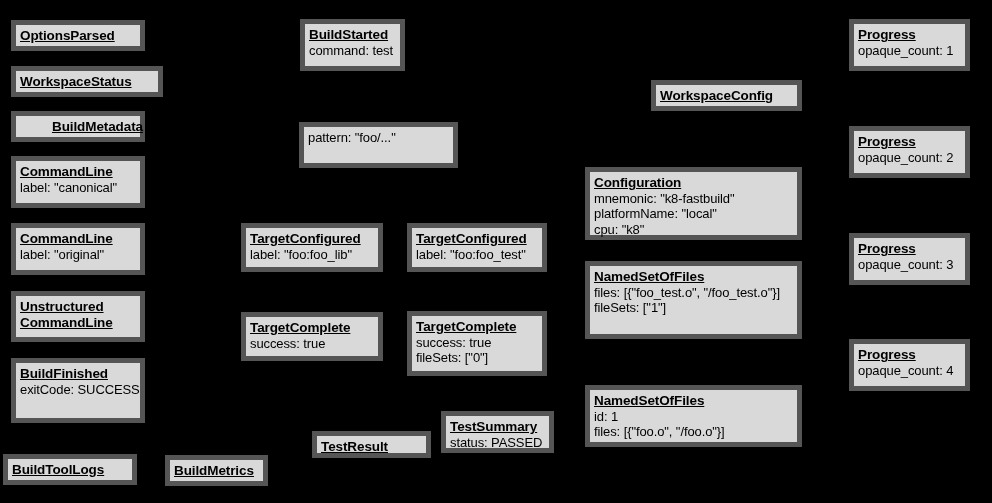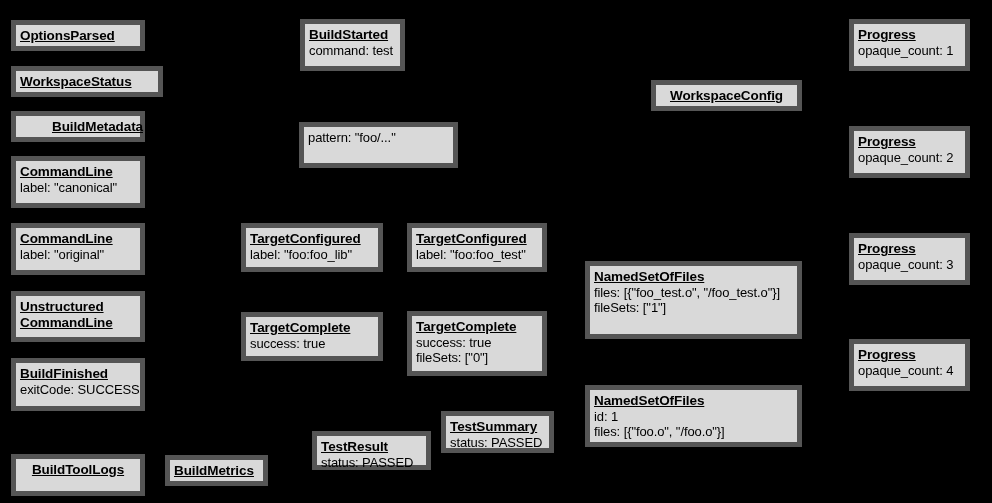--- a/index.html
+++ b/index.html
@@ -57,25 +57,25 @@
       <div class="node-field">label: "canonical"</div>
     </div>
     <div class="node" style="left: 11px; top: 215px; width: 134px; height: 52px; background: rgb(217, 217, 217); border-color: rgb(85, 85, 85); color: rgb(0, 0, 0);">
       <div class="node-title">CommandLine</div>
       <div class="node-field">label: "original"</div>
     </div>
     <div class="node" style="left: 11px; top: 283px; width: 134px; height: 51px; background: rgb(217, 217, 217); border-color: rgb(85, 85, 85); color: rgb(0, 0, 0);">
       <div class="node-title">Unstructured
 CommandLine</div>
     </div>
-    <div class="node" style="left: 11px; top: 350px; width: 134px; height: 53px; background: rgb(217, 217, 217); border-color: rgb(85, 85, 85); color: rgb(0, 0, 0);">
+    <div class="node" style="left: 11px; top: 350px; width: 134px; height: 65px; background: rgb(217, 217, 217); border-color: rgb(85, 85, 85); color: rgb(0, 0, 0);">
       <div class="node-title">BuildFinished</div>
       <div class="node-field">exitCode: SUCCESS</div>
     </div>
-    <div class="node" style="left: 11px; top: 446px; width: 134px; height: 42px; background: rgb(217, 217, 217); border-color: rgb(85, 85, 85); color: rgb(0, 0, 0); text-align: center;">
+    <div class="node" style="left: 3px; top: 446px; width: 134px; height: 31px; background: rgb(217, 217, 217); border-color: rgb(85, 85, 85); color: rgb(0, 0, 0);">
       <div class="node-title">BuildToolLogs</div>
     </div>
     <div class="node" style="left: 165px; top: 447px; width: 103px; height: 31px; background: rgb(217, 217, 217); border-color: rgb(85, 85, 85); color: rgb(0, 0, 0); text-decoration: underline;">
       <div class="node-title">BuildMetrics</div>
     </div>
     <div class="node" style="left: 300px; top: 11px; width: 105px; height: 52px; background: rgb(217, 217, 217); border-color: rgb(85, 85, 85); color: rgb(0, 0, 0);">
       <div class="node-title">BuildStarted</div>
       <div class="node-field">command: test</div>
     </div>
     <div class="node" style="left: 299px; top: 114px; width: 159px; height: 46px; background: rgb(217, 217, 217); border-color: rgb(85, 85, 85); color: rgb(0, 0, 0);">
@@ -91,31 +91,37 @@
     </div>
     <div class="node" style="left: 241px; top: 304px; width: 142px; height: 49px; background: rgb(217, 217, 217); border-color: rgb(85, 85, 85); color: rgb(0, 0, 0);">
       <div class="node-title">TargetComplete</div>
       <div class="node-field">success: true</div>
     </div>
     <div class="node" style="left: 407px; top: 303px; width: 140px; height: 65px; background: rgb(217, 217, 217); border-color: rgb(85, 85, 85); color: rgb(0, 0, 0);">
       <div class="node-title">TargetComplete</div>
       <div class="node-field">success: true</div>
       <div class="node-field">fileSets: ["0"]</div>
     </div>
-    <div class="node" style="left: 312px; top: 423px; width: 119px; height: 39px; background: rgb(217, 217, 217); border-color: rgb(85, 85, 85); color: rgb(0, 0, 0);">
+    <div class="node" style="left: 312px; top: 423px; width: 119px; height: 27px; background: rgb(217, 217, 217); border-color: rgb(85, 85, 85); color: rgb(0, 0, 0);">
       <div class="node-title">TestResult</div>
       <div class="node-field">status: PASSED</div>
     </div>
     <div class="node" style="left: 441px; top: 403px; width: 113px; height: 42px; background: rgb(217, 217, 217); border-color: rgb(85, 85, 85); color: rgb(0, 0, 0);">
       <div class="node-title">TestSummary</div>
       <div class="node-field">status: PASSED</div>
       <div class="node-field">runs: 1</div>
     </div>
-    <div class="node" style="left: 651px; top: 72px; width: 151px; height: 31px; background: rgb(217, 217, 217); border-color: rgb(85, 85, 85); color: rgb(0, 0, 0); text-align: center;">
+    <div class="node" style="left: 651px; top: 72px; width: 151px; height: 31px; background: rgb(217, 217, 217); border-color: rgb(85, 85, 85); color: rgb(0, 0, 0);">
       <div class="node-title">WorkspaceConfig</div>
+    </div>
+    <div class="node" style="left: 585px; top: 159px; width: 217px; height: 73px; background: rgb(217, 217, 217); border-color: rgb(85, 85, 85); color: rgb(0, 0, 0);">
+      <div class="node-title">Configuration</div>
+      <div class="node-field">mnemonic: "k8-fastbuild"</div>
+      <div class="node-field">platformName: "local"</div>
+      <div class="node-field">cpu: "k8"</div>
     </div>
     <div class="node" style="left: 585px; top: 253px; width: 217px; height: 78px; background: rgb(217, 217, 217); border-color: rgb(85, 85, 85); color: rgb(0, 0, 0);">
       <div class="node-title">NamedSetOfFiles</div>
       <div class="node-field">files: [{"foo_test.o", "/foo_test.o"}]</div>
       <div class="node-field">fileSets: ["1"]</div>
     </div>
     <div class="node" style="left: 585px; top: 377px; width: 217px; height: 62px; background: rgb(217, 217, 217); border-color: rgb(85, 85, 85); color: rgb(0, 0, 0);">
       <div class="node-title">NamedSetOfFiles</div>
       <div class="node-field">id: 1</div>
       <div class="node-field">files: [{"foo.o", "/foo.o"}]</div>

